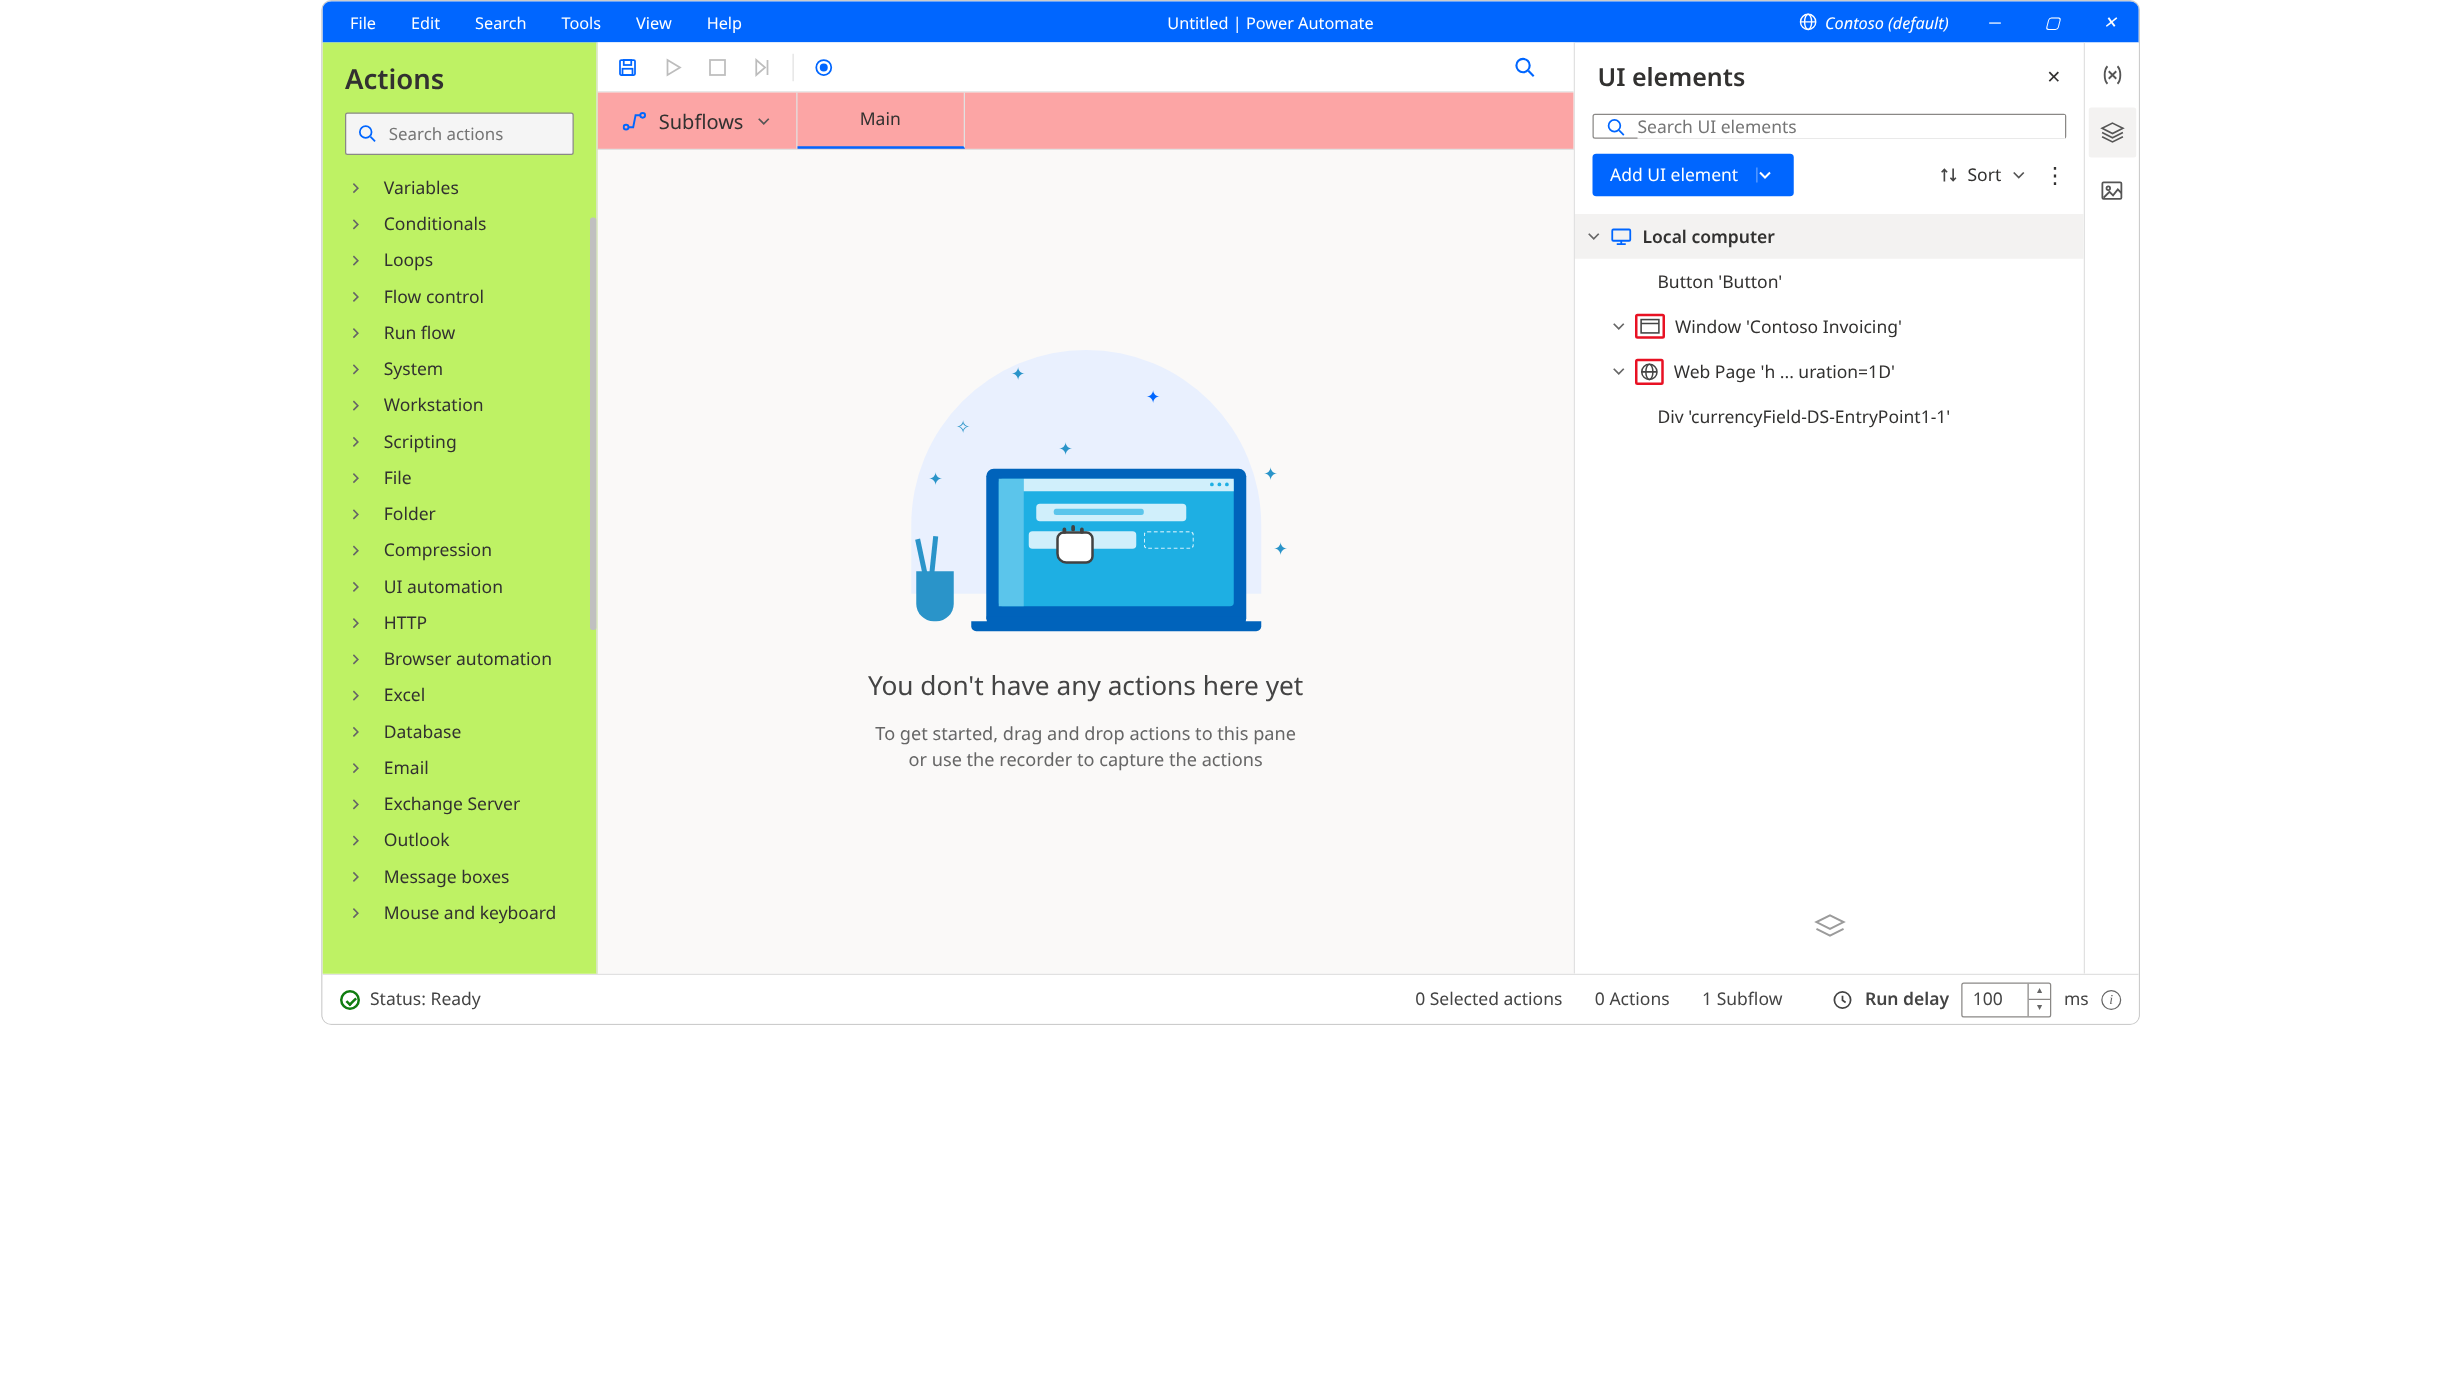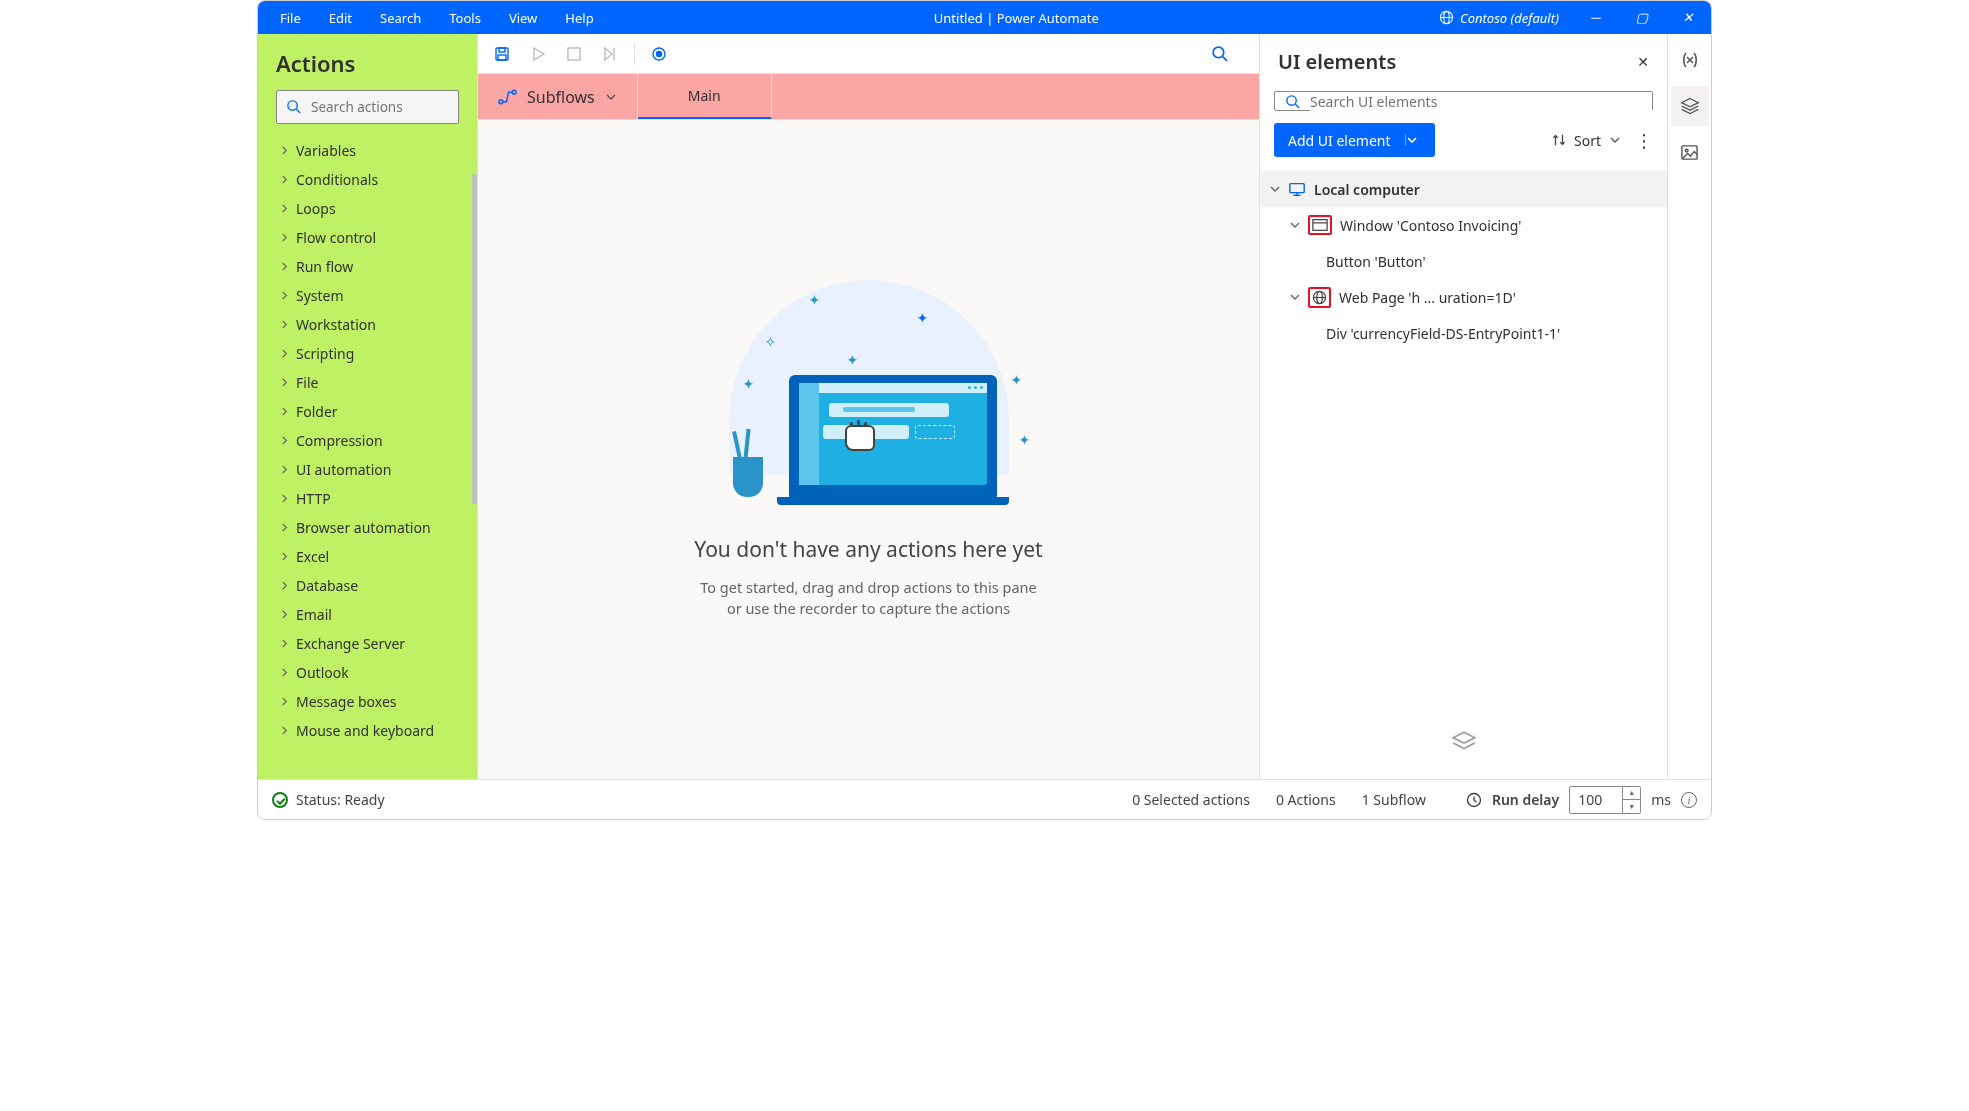--- a/index.html
+++ b/index.html
@@ -18,21 +18,21 @@
   
   .body { flex: 1; display: flex; min-height: 0; }
 
   
   .actions { width: 220px; background: #bef264; border-right: 1px solid #e1e1e1; display: flex; flex-direction: column; position: relative; }
   .actions h1 { font-size: 22px; font-weight: 600; padding: 14px 18px 12px; }
   .actions .search { margin: 0 18px 12px; position: relative; }
   .actions .search input { width: 100%; height: 34px; border: 1px solid #8a8886; border-radius: 2px; padding-left: 34px; font-size: 13.5px; background: #f5f5f5; }
   .actions .search .icon { position: absolute; left: 10px; top: 9px; color: #0066ff; }
   .actions .tree { flex: 1; overflow-y: auto; padding-left: 4px; }
-  .actions .cat { display: flex; align-items: center; gap: 4px; padding: 5px 8px 5px 18px; font-size: 14px; cursor: pointer; }
+  .actions .cat { display: flex; align-items: center; gap: 15px; padding: 5px 8px 5px 18px; font-size: 14px; cursor: pointer; }
   .actions .cat .chev { width: 12px; color: #666; font-size: 11px; }
   .actions .scrollbar-mock { position:absolute; right:0; top:140px; width:5px; height:330px; background:#c0c0c0; border-radius:2px; }
 
   
   .main { flex: 1; display: flex; flex-direction: column; background: #faf9f8; }
   .toolbar { height: 40px; border-bottom: 1px solid #e1e1e1; display: flex; align-items: center; padding: 0 8px; gap: 4px; background:#fff; }
   .tbtn { width: 32px; height: 32px; display:flex; align-items:center; justify-content:center; color:#0066ff; cursor:pointer; }
   .tbtn.disabled { color:#bdbdbd; cursor:default; }
   .tsep { width:1px; height:22px; background:#e1e1e1; margin:0 4px; }
   .toolbar .search-right { margin-left:auto; color:#0066ff; width:40px; text-align:center; cursor:pointer; }
@@ -481,37 +481,37 @@
             <svg width="18" height="16" viewBox="0 0 20 16" fill="none" stroke="#0066ff" stroke-width="1.6">
                 <rect x="2" y="2" width="16" height="10" rx="1"></rect>
                 <line x1="6" y1="15" x2="14" y2="15"></line>
                 <line x1="10" y1="12" x2="10" y2="15"></line>
               </svg>
           </span>
           <span>Local computer</span>
         </div>
 
         <div class="rp-row">
+          <span class="indent3"></span>
+          <span>Button 'Button'</span>
+        </div>
+        <div class="rp-row">
           <span class="indent1"></span>
           <span class="chev">
             <svg width="10" height="10" viewBox="0 0 10 10" fill="none" stroke="#666" stroke-width="1.4">
                 <polyline points="1,3 5,7 9,3"></polyline>
               </svg>
           </span>
           <span class="ico redbox">
             <svg width="16" height="14" viewBox="0 0 18 14" fill="none" stroke="#444" stroke-width="1.4">
                 <rect x="1" y="1" width="16" height="12"></rect>
                 <line x1="1" y1="4.5" x2="17" y2="4.5"></line>
               </svg>
           </span>
           <span>Window 'Contoso Invoicing'</span>
-        </div>
-        <div class="rp-row">
-          <span class="indent3"></span>
-          <span>Button 'Button'</span>
         </div>
 
         <div class="rp-row">
           <span class="indent1"></span>
           <span class="chev">
             <svg width="10" height="10" viewBox="0 0 10 10" fill="none" stroke="#666" stroke-width="1.4">
                 <polyline points="1,3 5,7 9,3"></polyline>
               </svg>
           </span>
           <span class="ico redbox">

